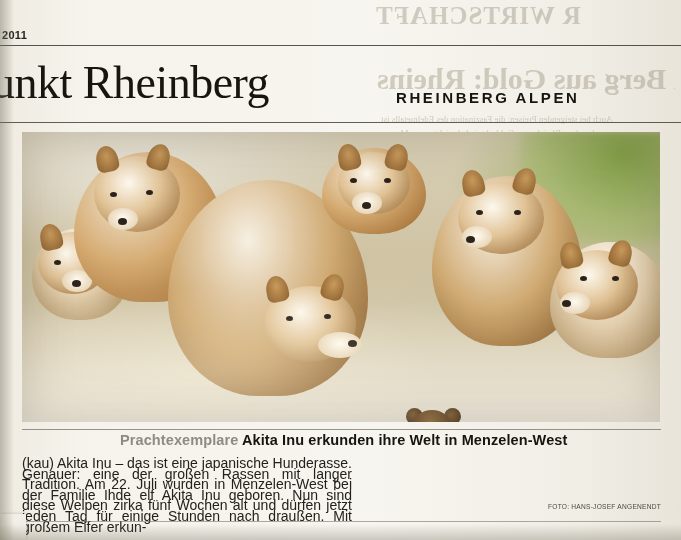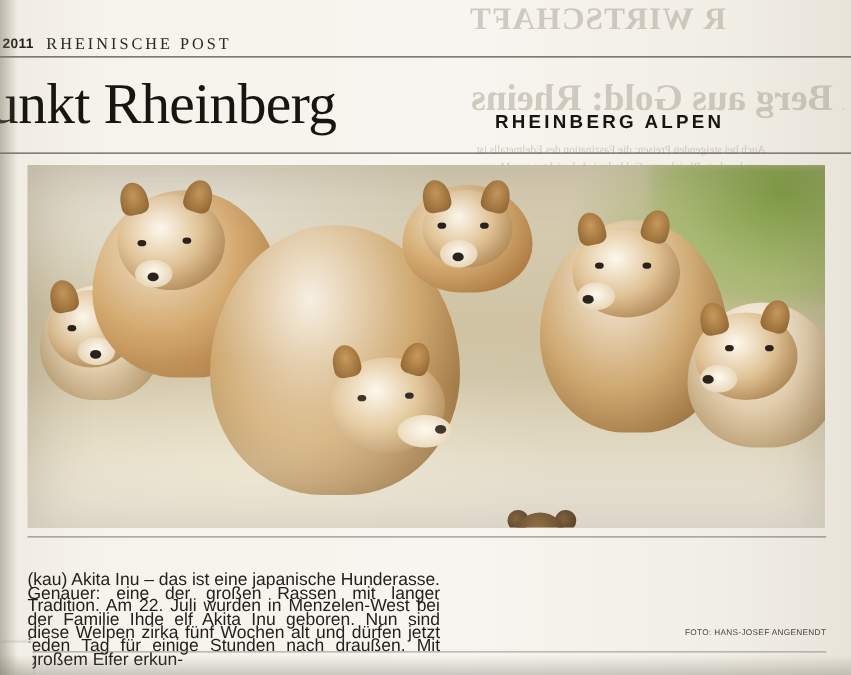--- a/index.html
+++ b/index.html
@@ -303,21 +303,20 @@
 
   <div class="bleed">
     <div class="b1">R WIRTSCHAFT</div>
     <div class="b2">Ein Berg aus Gold: Rheins</div>
     <div class="b3">Auch bei steigenden Preisen: die Faszination des Edelmetalls ist</div>
     <div class="b4">ungebrochen. Rheinberger Goldschmiede berichten von Massen</div>
   </div>
 
   <div class="masthead">
     <span class="date">2011</span>
-    <span class="paper-name">RHEINISCHE POST</span>
   </div>
   <div class="rule-top"></div>
 
   <div class="headline">unkt Rheinberg</div>
   <div class="kicker">RHEINBERG  ALPEN</div>
   <div class="rule-head"></div>
 
   <div class="photo">
     <div class="bg"></div>
     <div class="grassA"></div>
@@ -389,20 +388,24 @@
       <div class="t-ear" style="left:70px; top:0px;"></div>
       <div class="t-head"></div>
 
     </div>
 
     <div class="sun"></div>
     <div class="vig"></div>
   </div>
 
   <div class="rule-cap"></div>
+  <div class="caption-head">
+    <span class="grey">Prachtexemplare</span>
+    <span class="dark">Akita Inu erkunden ihre Welt in Menzelen-West</span>
+  </div>
 
   <div class="body">
     <div class="col c1">(kau) Akita Inu – das ist eine japanische Hunderasse. Genauer: eine der großen Rassen mit langer Tradition. Am 22. Juli wurden in Menzelen-West bei der Familie Ihde elf Akita Inu geboren. Nun sind diese Welpen zirka fünf Wochen alt und dürfen jetzt jeden Tag für einige Stunden nach draußen. Mit großem Eifer erkun-</div>
   </div>
   <div class="credit">FOTO: HANS-JOSEF ANGENENDT</div>
 
   <div class="rule-bottom"></div>
   <div class="corner-fold"></div>
   <div class="scan-shadow-left"></div>
   <div class="scan-shadow-bottom"></div>

